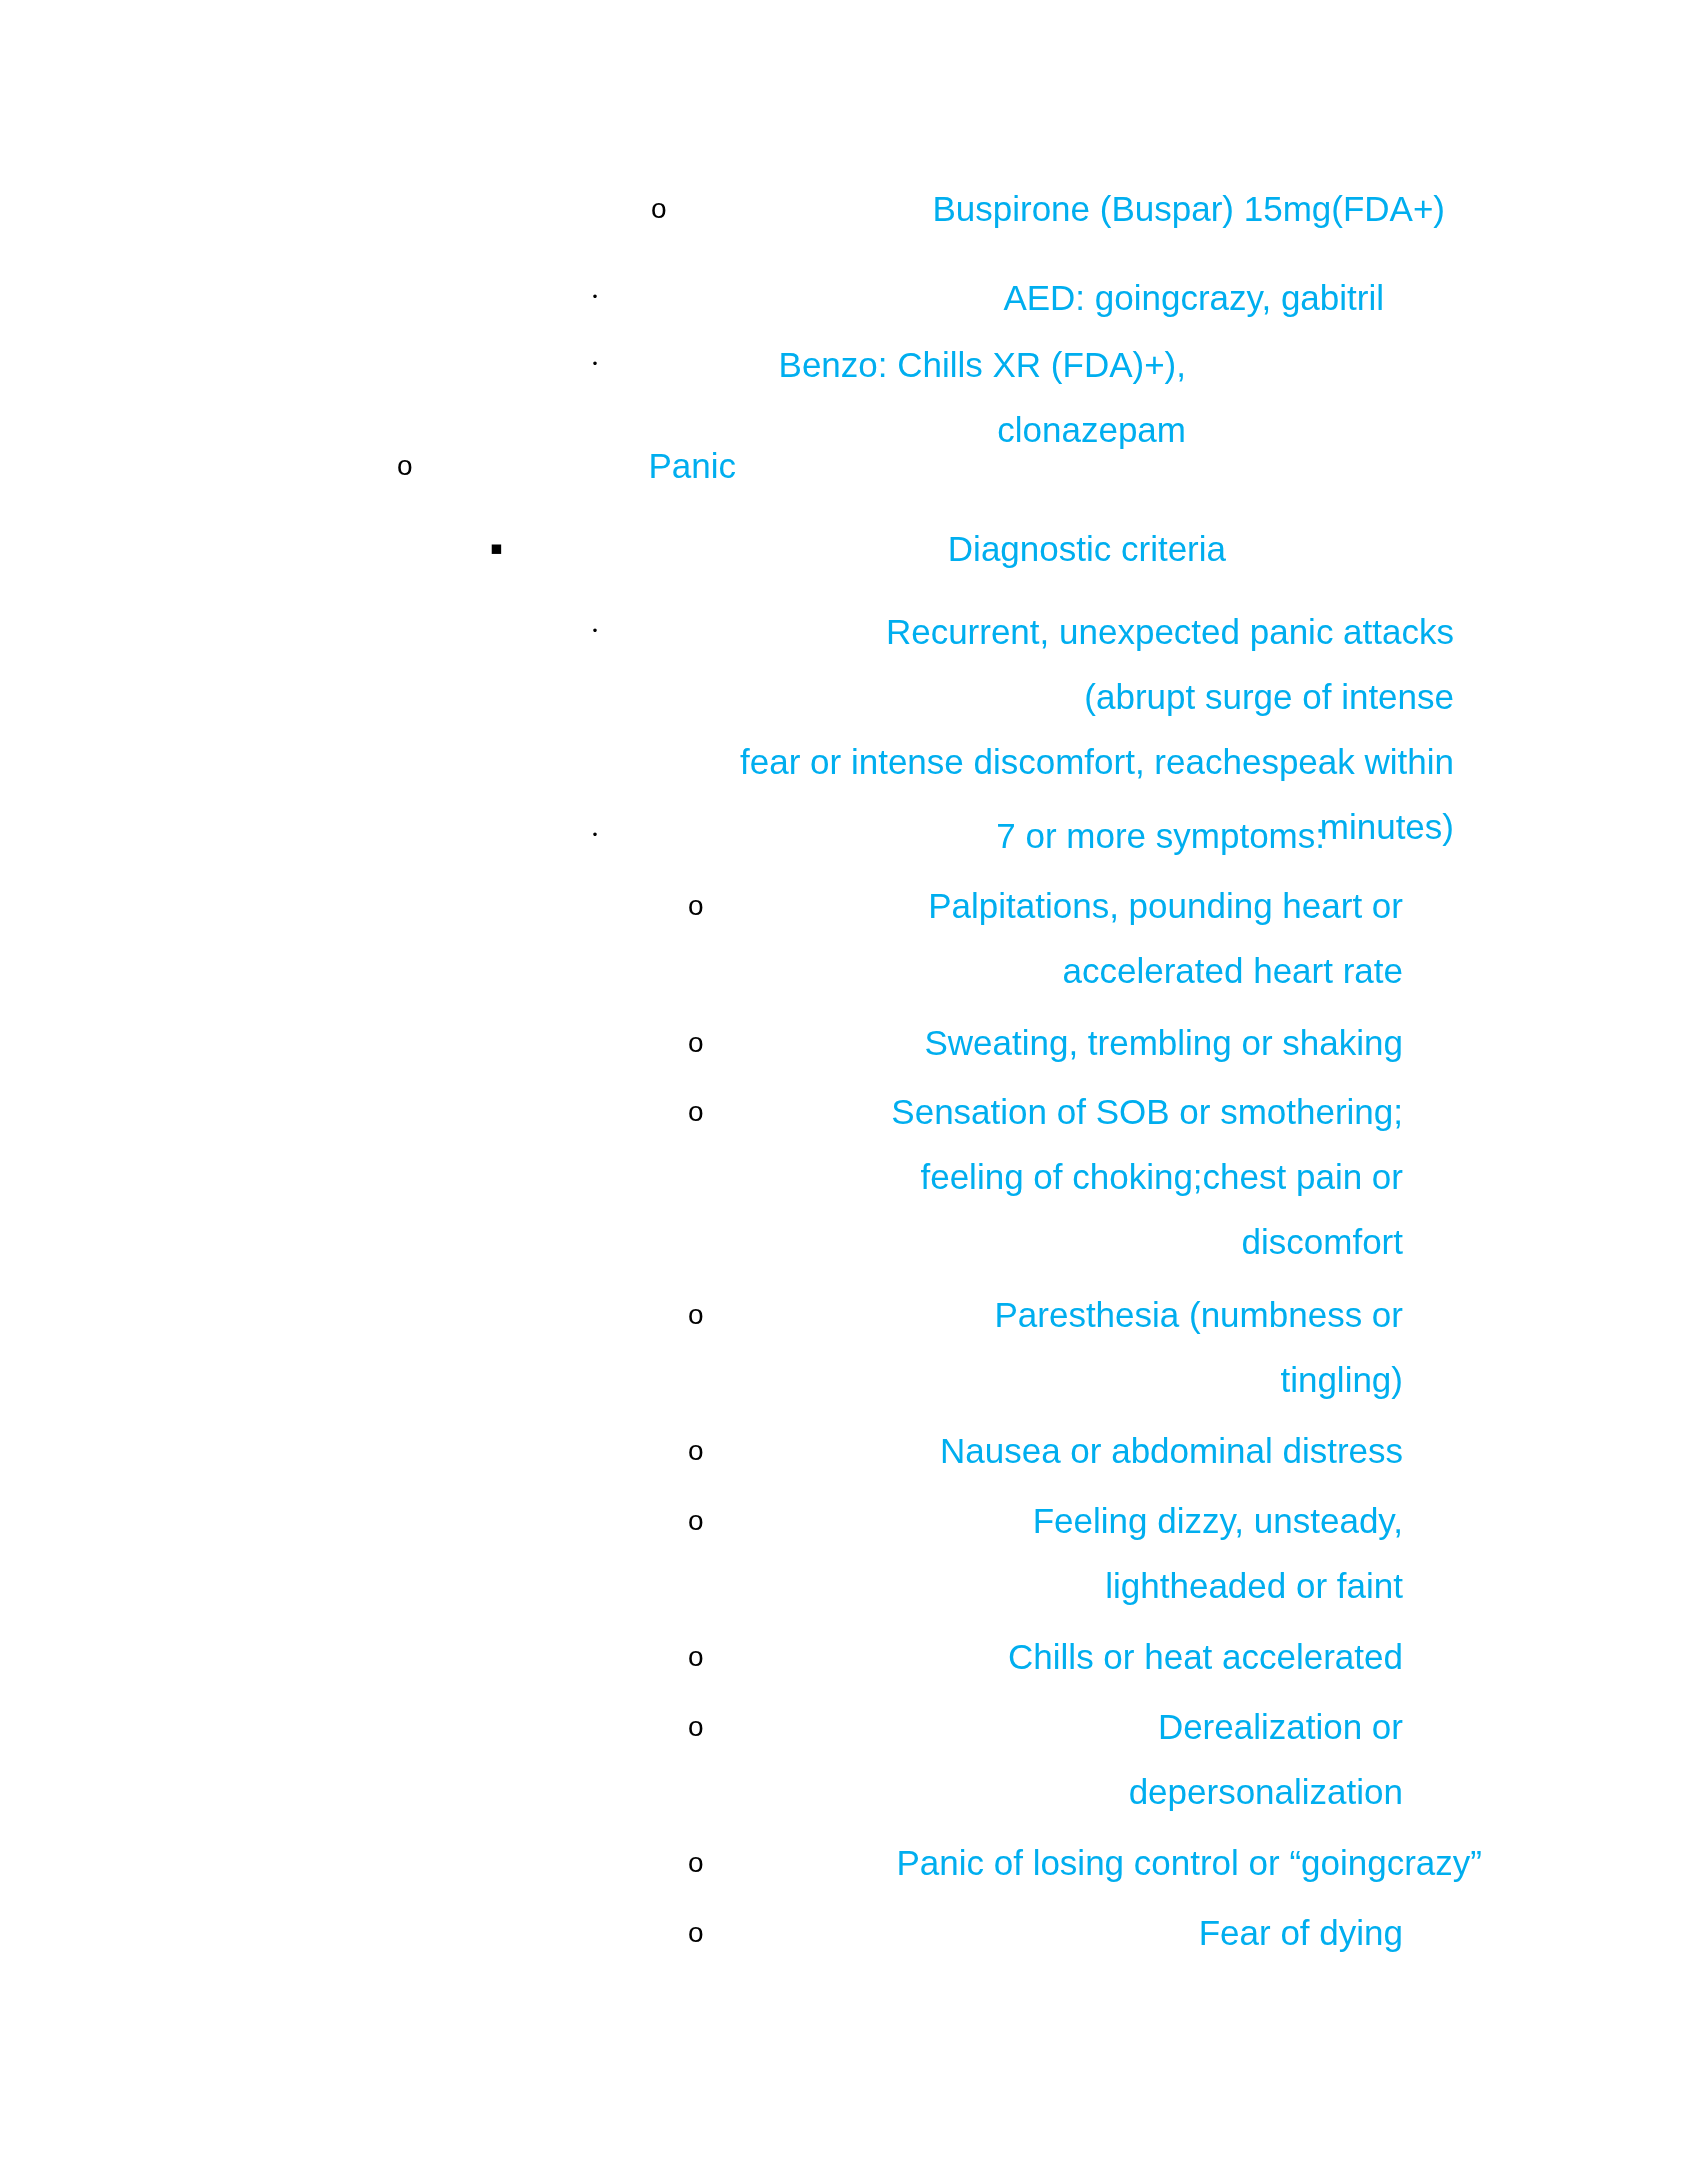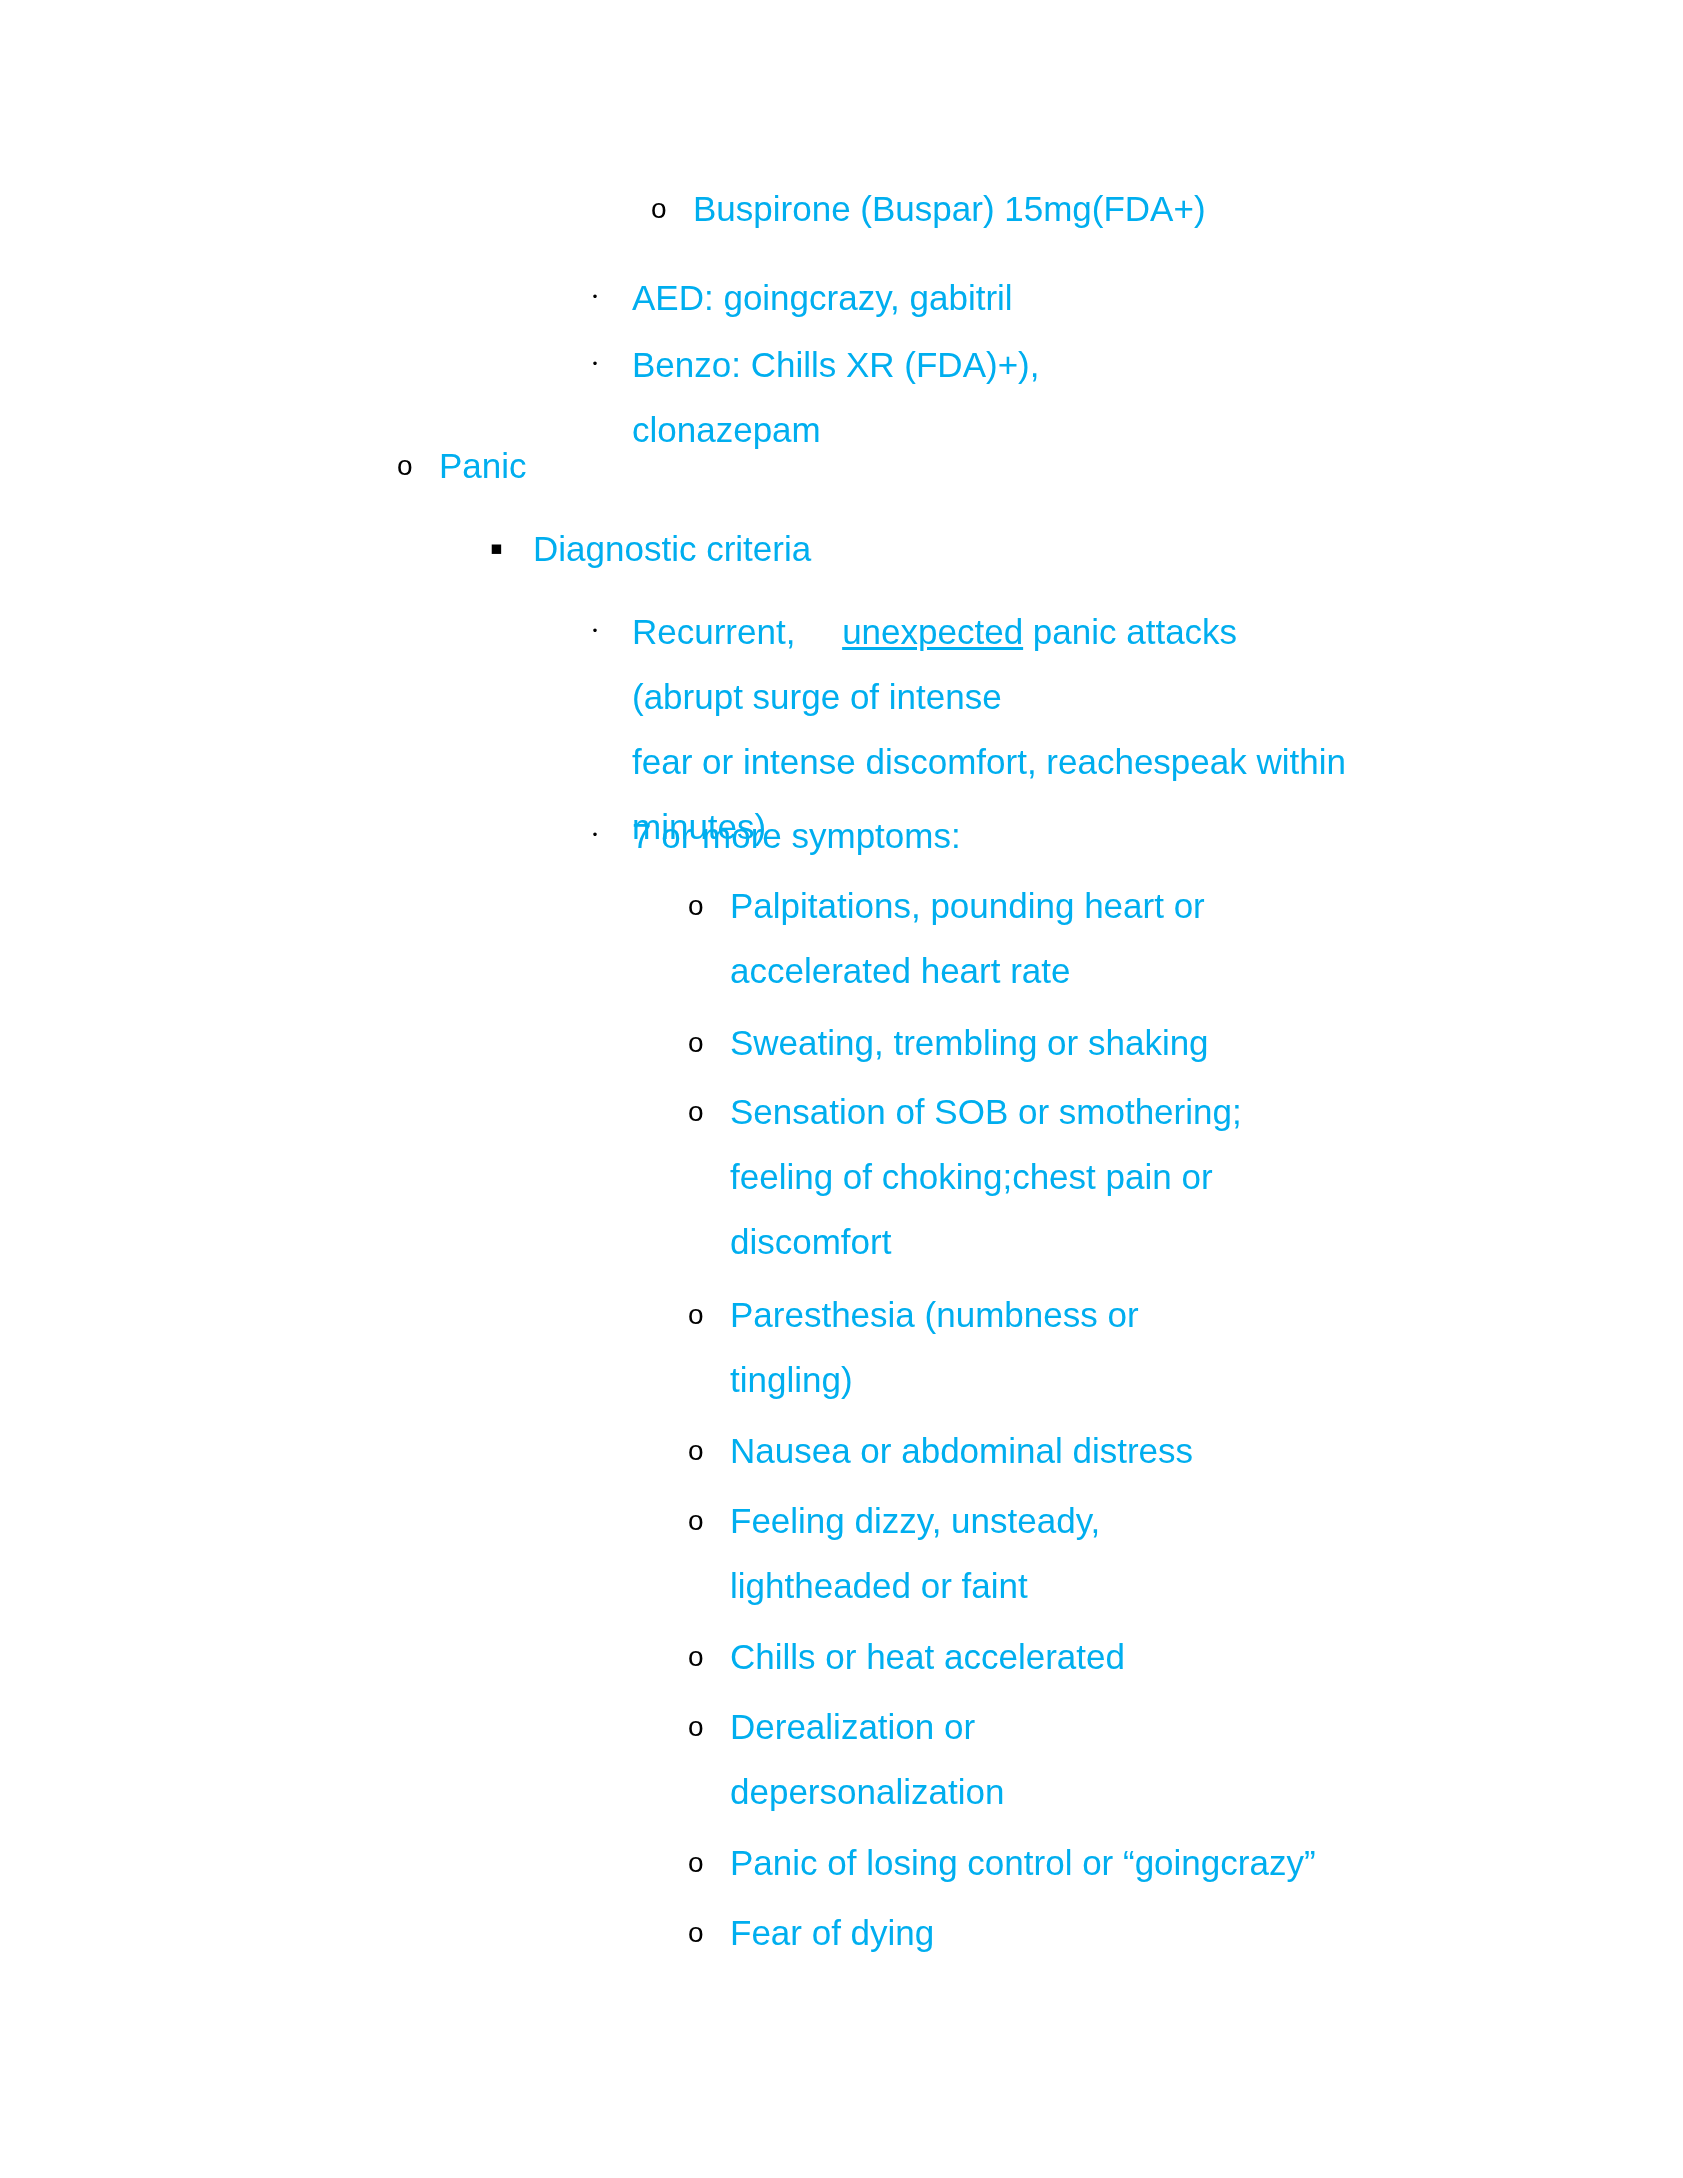--- a/index.html
+++ b/index.html
@@ -47,25 +47,24 @@
     font-family: "Liberation Serif", serif;
   }
   
   .bullet.square {
     font-size: 19px;
     font-family: "DejaVu Sans", sans-serif;
   }
   .li .txt {
     display: block;
     white-space: pre-wrap;
+    text-align: right;
   }
   .u {
-    text-decoration: underline;
     text-underline-offset: 3px;
-    margin-left: 37px;
   }
 </style>
 </head>
 <body>
 
 <div class="page">
 
   <div class="li" style="left:693px; top:176px; width:752px;">
     <span class="bullet circle" style="left:-42px; top:0;">o</span>
     <span class="txt">Buspirone (Buspar) 15mg(FDA+)</span>

